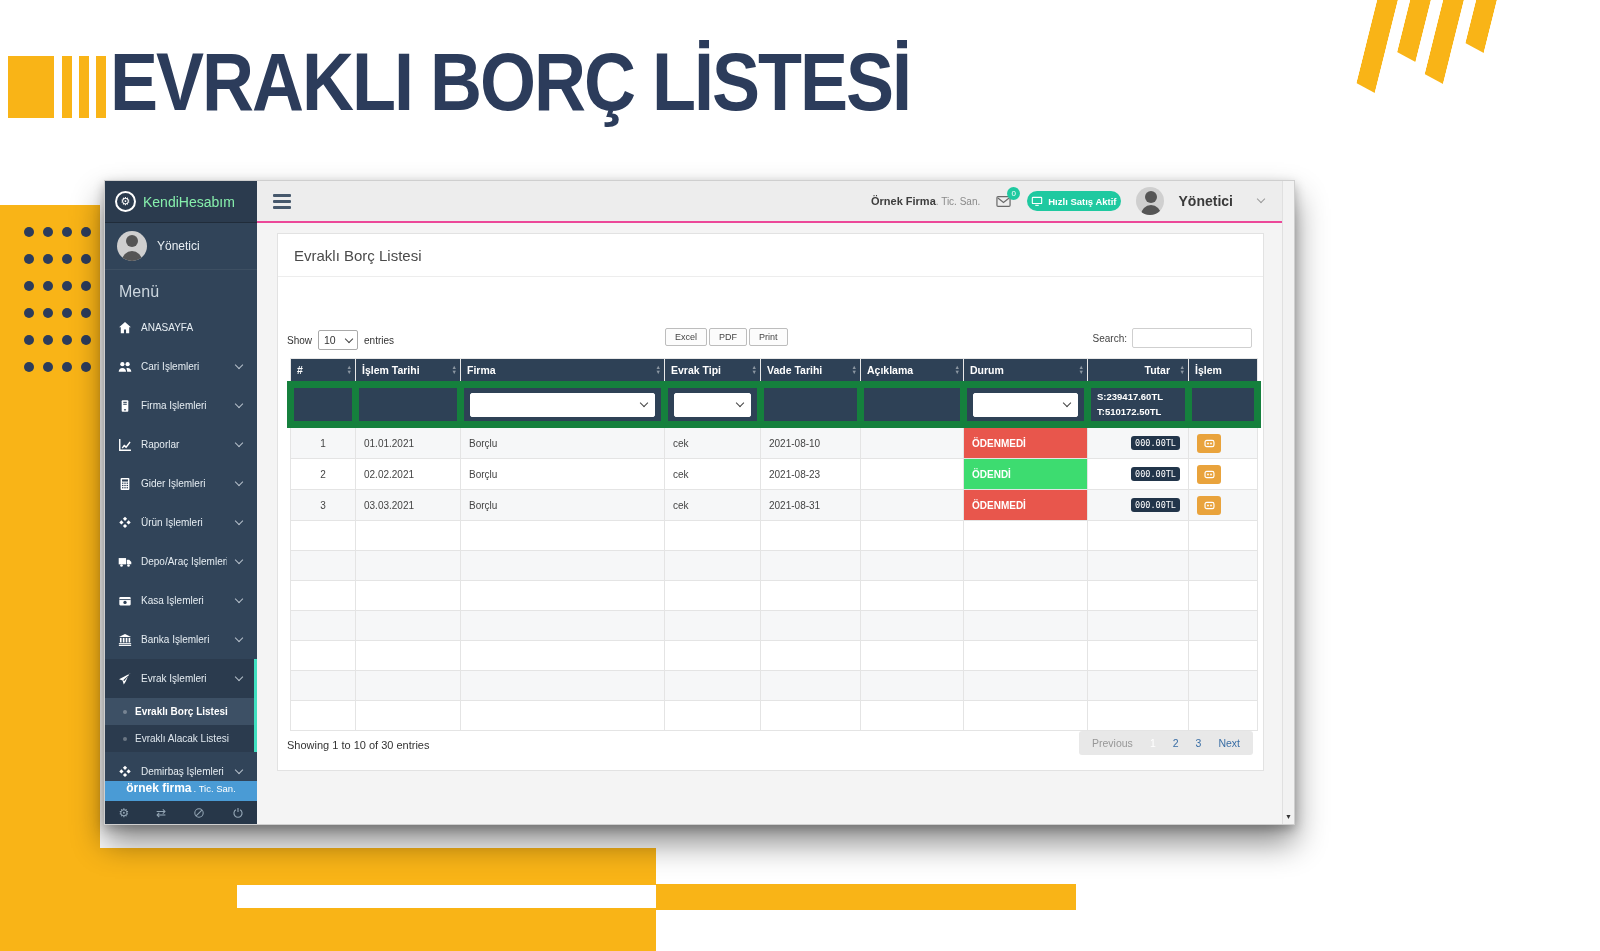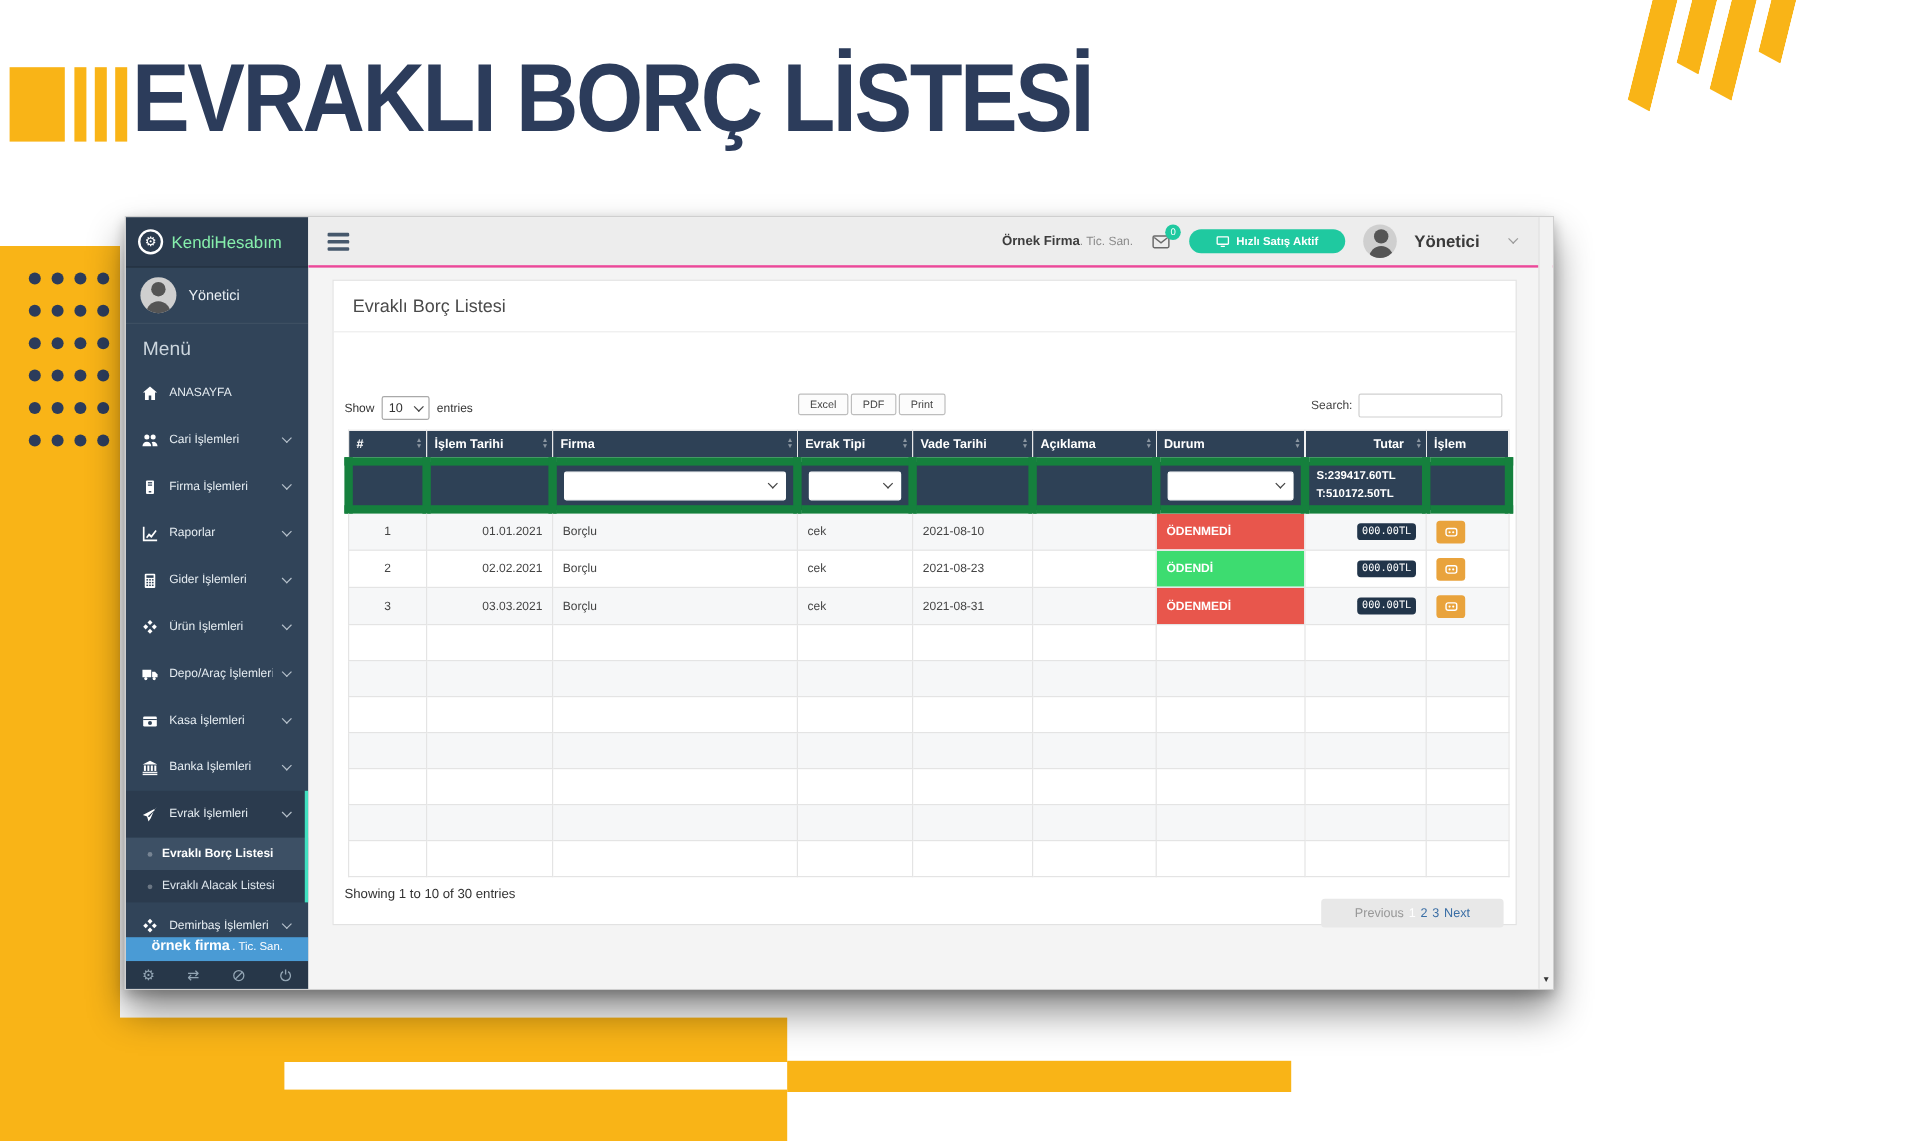--- a/index.html
+++ b/index.html
@@ -68,21 +68,21 @@
   .topbar{height:42px;background:#ededed;border-bottom:2px solid #ec4899;display:flex;align-items:center;padding:0 16px}
   .hamburger{display:flex;flex-direction:column;gap:3px;cursor:pointer}
   .hamburger span{width:18px;height:3px;background:#46586C;border-radius:1px}
   .topbar-right{margin-left:auto;display:flex;align-items:center;gap:15px;padding-right:14px}
   .tb-company{font-size:11px;font-weight:700;color:#3d3d3d}
   .tb-company .suffix{font-weight:400;font-size:10px;color:#8a8a8a}
   .mail{position:relative;display:flex}
   .mail svg{width:17px;height:15px}
   .mail-badge{position:absolute;top:-7px;right:-8px;min-width:13px;height:13px;border-radius:50%;
     background:var(--pill_green);color:#fff;font-size:8px;display:flex;align-items:center;justify-content:center}
-  .pill{background:var(--pill_green);color:#fff;font-size:9.5px;font-weight:700;height:20px;padding:0 22px;
+  .pill{background:var(--pill_green);color:#fff;font-size:9.5px;font-weight:700;height:20px;padding:0 4px;
     border-radius:10px;display:flex;align-items:center;gap:5px;cursor:pointer;white-space:nowrap}
   .pill svg{width:12px;height:11px}
   .tb-avatar{width:28px;height:28px}
   .tb-user{font-size:14px;color:#3a3a3a;font-weight:700}
   .tb-chev{width:6px;height:6px;border-right:1.5px solid #9a9a9a;border-bottom:1.5px solid #9a9a9a;
     transform:rotate(45deg);margin-left:10px;margin-top:-4px}
 
   
   .card{position:absolute;left:20px;top:52px;width:987px;height:538px;background:#fff;border:1px solid #e2e2e2}
   .card-title{font-size:15px;color:#4a4a4a;padding:13px 16px 12px;border-bottom:1px solid #ededed}
@@ -110,34 +110,34 @@
     padding:5px 14px 5px 6px;height:23px;border:1px solid #e8e8e8;position:relative;white-space:nowrap;cursor:pointer}
   .dt th.right{text-align:right;padding-right:18px}
   .sort{position:absolute;right:3px;top:50%;transform:translateY(-50%);opacity:.45;color:#fff}
   .sort i{display:block;font-style:normal;font-size:5.5px;line-height:5px}
   .filter-row td{background:var(--table_navy);height:40px;border:7px solid #15803d;padding:0 6px;vertical-align:middle}
   .filter-row .select-box{width:100%;border:1px solid #fff}
   .totals{color:#fff;font-size:9.5px;font-weight:700;line-height:1.5;white-space:nowrap}
   .dt tbody td{border:1px solid #e4e4e4;height:30px;font-size:10px;color:#444;padding:2px 8px;background:#fff;overflow:hidden}
   .dt tbody tr.odd td{background:#f6f7f8}
   .c-num{font-size:15px;color:#333;text-align:center}
-  .c-date{font-size:15px;color:#333;text-align:right}
+  .c-date{font-size:15px;color:#333;text-align:left}
   .c-firm{font-size:15px;color:#333}
   .td-status{padding:0 !important}
   .status{height:30px;display:flex;align-items:center;padding:0 8px;color:#fff;font-weight:700;font-size:10px}
   .td-amount{text-align:right}
   .amount-badge{display:inline-block;background:var(--badge_navy);color:#fff;
     font-family:"DejaVu Sans Mono",monospace;font-size:8.5px;font-weight:400;padding:2px 4px;border-radius:3px}
   .act-btn{width:24px;height:19px;background:var(--orange);border:none;border-radius:3px;display:flex;
     align-items:center;justify-content:center;cursor:pointer}
   .act-btn svg{width:13px;height:11px}
 
   .showing{position:absolute;left:9px;top:505px;font-size:11px;color:#333}
-  .pagination{position:absolute;right:10px;top:515px;background:#e8e8e8;border-radius:3px;padding:6px 28px;
-    display:flex;gap:4px;font-size:10.5px;align-items:center}
+  .pagination{position:absolute;right:10px;top:497px;background:#e8e8e8;border-radius:3px;padding:6px 13px;
+    display:flex;gap:17px;font-size:10.5px;align-items:center}
   .pg-prev{color:#979797;cursor:pointer}
   .pg-num{color:#3A6EA5;cursor:pointer}
   .pg-num.current{color:#fff}
   .pg-next{color:#3A6EA5;cursor:pointer}
 
   
   .scrollbar{position:absolute;right:0;top:0;width:12px;height:100%;background:#f2f2f2;border-left:1px solid #e0e0e0}
   .scroll-down{position:absolute;bottom:1px;left:0;right:0;height:13px;display:flex;align-items:center;
     justify-content:center;font-size:7px;color:#333;cursor:pointer}
 </style>

